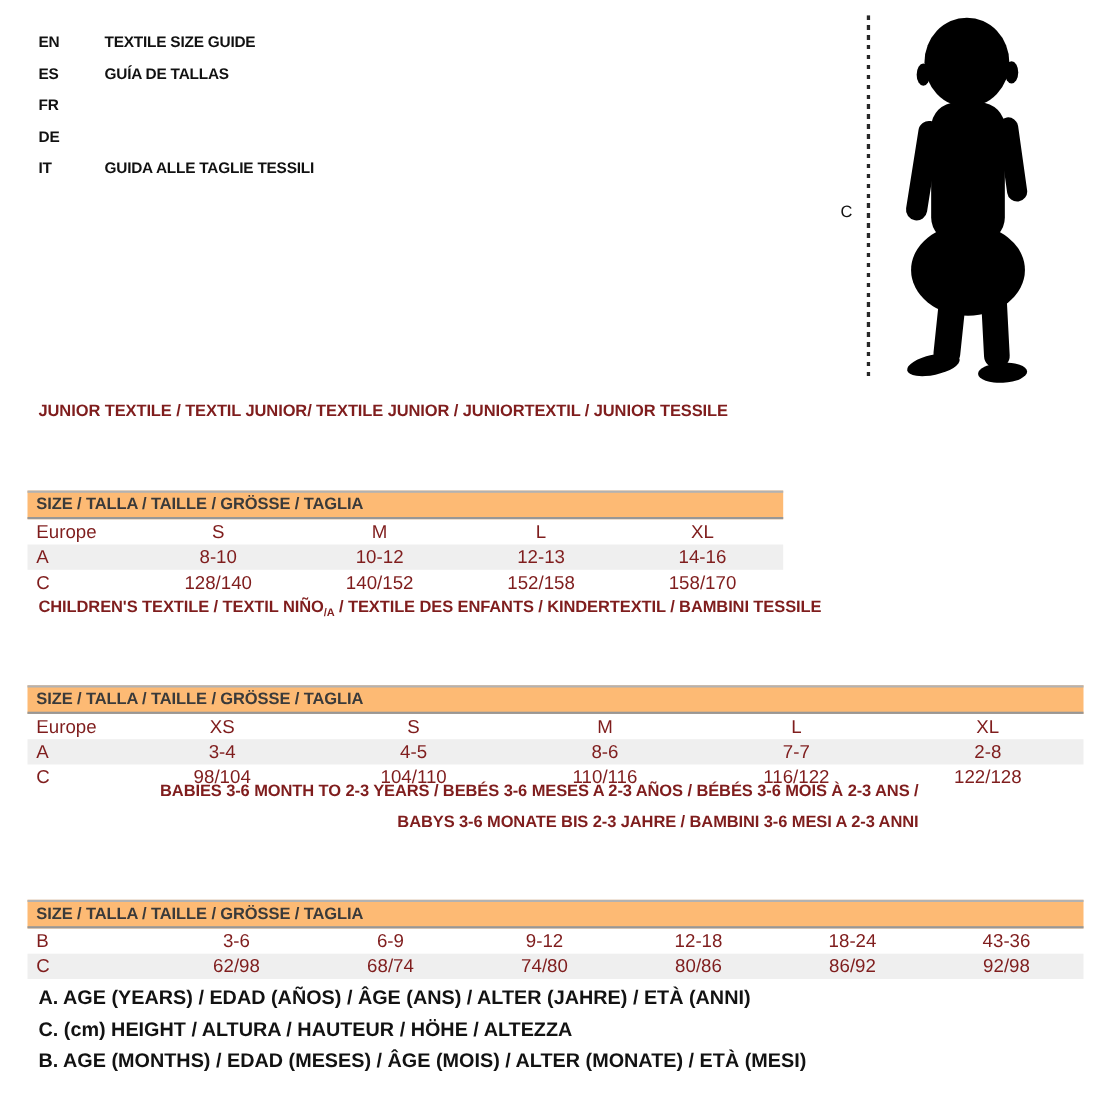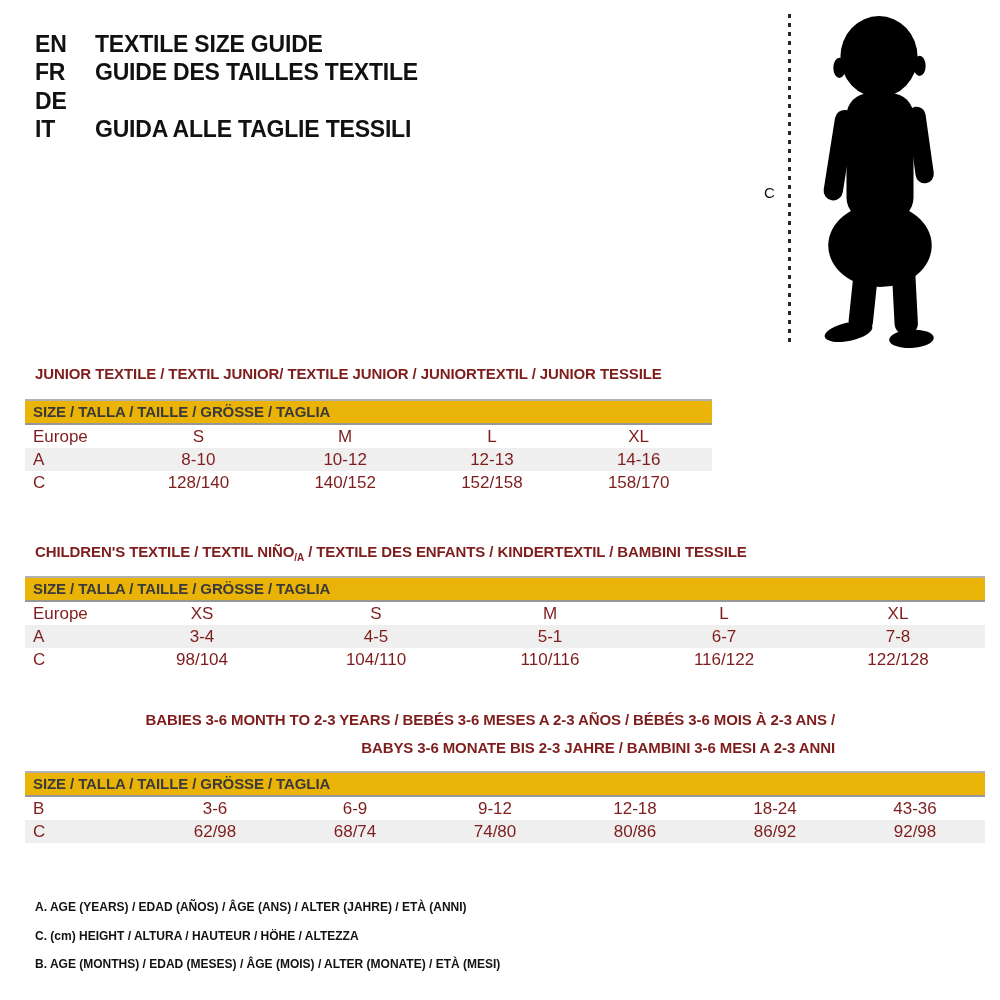--- a/index.html
+++ b/index.html
@@ -2,62 +2,65 @@
 <html><head>
 <meta charset="utf-8">
 <style>
   html,body{margin:0;padding:0;}
   body{
     width:1000px;height:1000px;position:relative;background:#ffffff;
     font-family:"Liberation Sans", sans-serif;color:#1d1d1d;overflow:hidden;
   }
   
   .lang-block{position:absolute;left:35px;top:30px;}
-  .lang-row{display:flex;height:28.5px;align-items:center;
-    font-weight:bold;font-size:23px;letter-spacing:-0.2px;color:#111;}
+  .lang-row{display:flex;height:28.5px;align-items:flex-start;
+    font-weight:bold;font-size:14px;letter-spacing:-0.2px;color:#111;}
   .lang-code{width:60px;flex:0 0 60px;}
   
   .height-line{position:absolute;left:788px;top:14px;width:3px;height:332px;
     background:repeating-linear-gradient(180deg,#272727 0 4px,transparent 4px 9px);}
   .height-label{position:absolute;left:764px;top:184px;font-size:15px;color:#111;}
   .baby-figure{position:absolute;left:800px;top:10px;width:160px;height:340px;}
   
   .sec-title{position:absolute;left:35px;font-weight:bold;font-size:15px;
     letter-spacing:-0.1px;color:#7f1d1d;line-height:28px;white-space:nowrap;}
   .sec-title.wrap{white-space:normal;width:800px;text-align:right;}
   .title-sub{font-size:10px;vertical-align:sub;}
   .size-table{position:absolute;left:25px;}
-  .size-header{height:22px;background:#eab308;border-top:2px solid #b2b2b2;
+  .size-header{height:22px;background:#fdba74;border-top:2px solid #b2b2b2;
     border-bottom:2px solid #979797;font-size:15px;font-weight:bold;color:#3a3a3a;
-    padding-left:8px;line-height:22px;letter-spacing:-0.1px;}
+    padding-left:8px;line-height:22px;letter-spacing:-0.1px;margin-top:47px;}
   .trow{display:grid;height:23px;align-items:center;font-size:17px;color:#7f1d1d;}
   .rows .trow:nth-child(2){background:#efefef;}
   .cell{text-align:center;}
   .cell-label{text-align:left;padding-left:8px;}
   .t-junior{width:687px;}
   .t-junior .trow{grid-template-columns:100px repeat(4,1fr);}
   .t-children{width:960px;}
   .t-children .trow{grid-template-columns:90px repeat(5,1fr);}
   .t-babies{width:960px;}
   .t-babies .trow{grid-template-columns:120px repeat(6,1fr);}
   
-  .notes{position:absolute;left:35px;top:893px;font-weight:bold;font-size:12px;
+  .notes{position:absolute;left:35px;top:893px;font-weight:bold;font-size:18px;
     line-height:28.5px;color:#121212;}
 </style>
 </head>
 <body>
 
 <div class="lang-block">
   <div class="lang-row">
     <span class="lang-code">EN</span>
     <span>TEXTILE SIZE GUIDE</span>
   </div>
   <div class="lang-row">
+    <span class="lang-code">ES</span>
+    <span>GUÍA DE TALLAS</span>
+  </div>
+  <div class="lang-row">
     <span class="lang-code">FR</span>
-    <span>GUIDE DES TAILLES TEXTILE</span>
   </div>
   <div class="lang-row">
     <span class="lang-code">DE</span>
   </div>
   <div class="lang-row">
     <span class="lang-code">IT</span>
     <span>GUIDA ALLE TAGLIE TESSILI</span>
   </div>
 </div>
 
@@ -120,23 +123,23 @@
       <div class="cell">XS</div>
       <div class="cell">S</div>
       <div class="cell">M</div>
       <div class="cell">L</div>
       <div class="cell">XL</div>
     </div>
     <div class="trow">
       <div class="cell cell-label">A</div>
       <div class="cell">3-4</div>
       <div class="cell">4-5</div>
-      <div class="cell">5-1</div>
-      <div class="cell">6-7</div>
-      <div class="cell">7-8</div>
+      <div class="cell">8-6</div>
+      <div class="cell">7-7</div>
+      <div class="cell">2-8</div>
     </div>
     <div class="trow">
       <div class="cell cell-label">C</div>
       <div class="cell">98/104</div>
       <div class="cell">104/110</div>
       <div class="cell">110/116</div>
       <div class="cell">116/122</div>
       <div class="cell">122/128</div>
     </div>
   </div>

